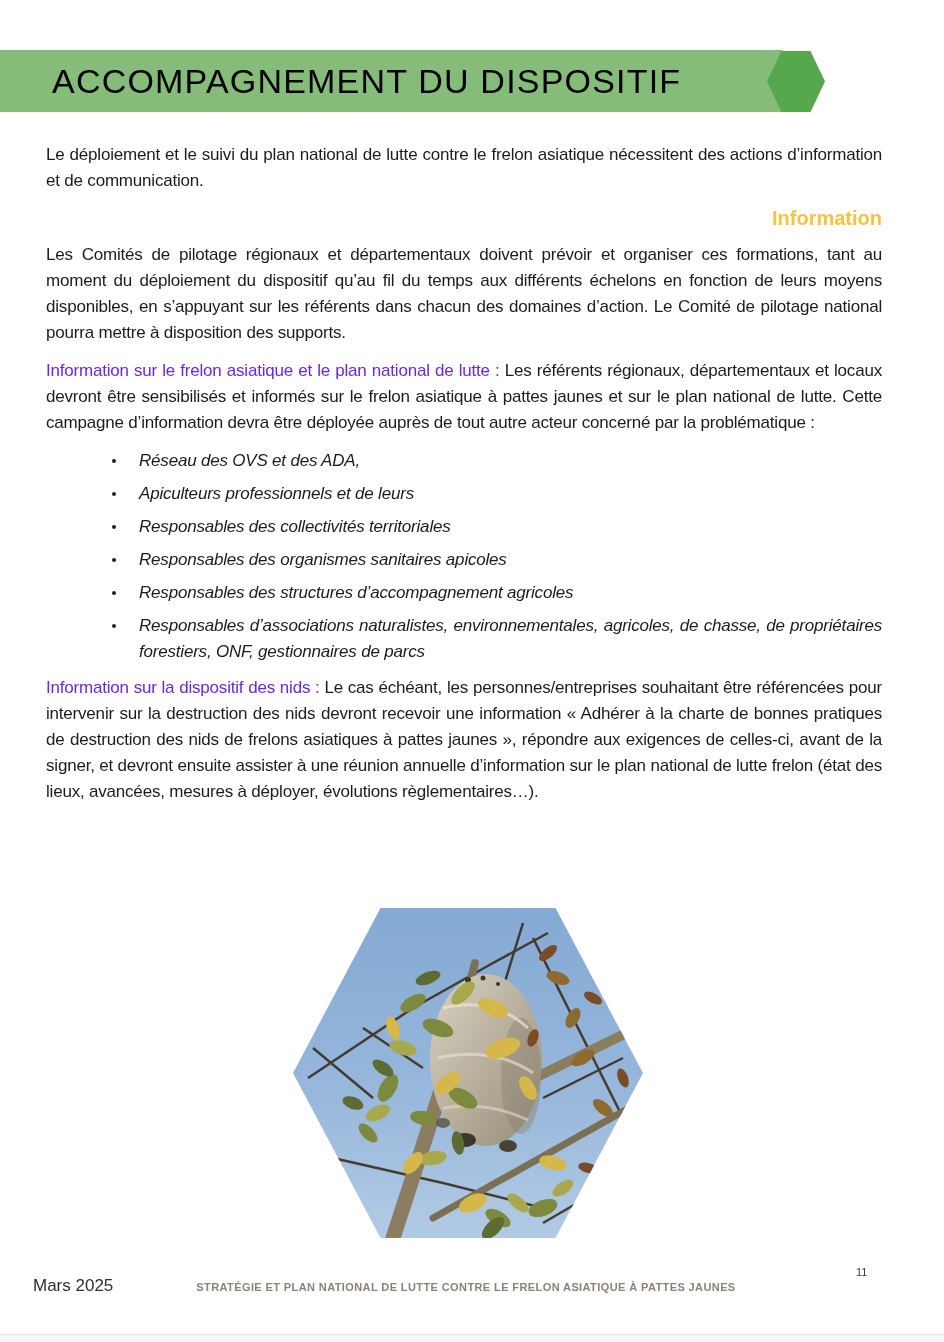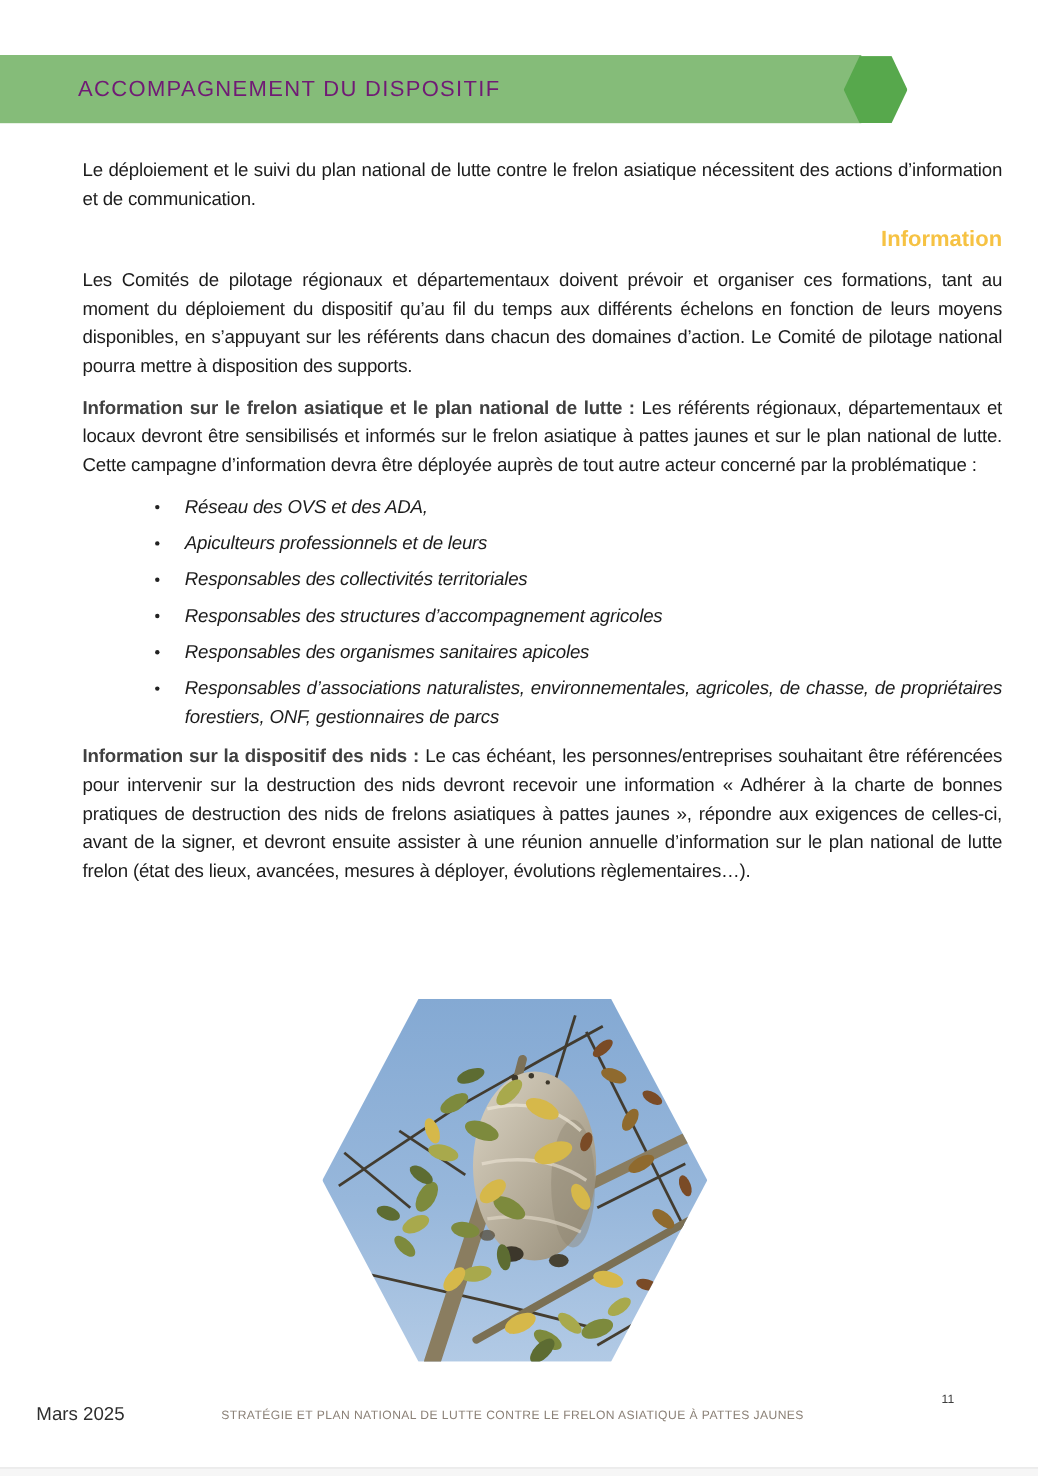--- a/index.html
+++ b/index.html
@@ -12,45 +12,45 @@
     overflow:hidden;
   }
   
   .band{
     position:absolute;top:50px;left:0;
     width:783px;height:62px;
     background:#85bc79;
   }
   .band-title{
     display:block;
-    padding-left:71px;
+    padding-left:52px;
     line-height:62px;
-    font-size:20px;
+    font-size:34px;
     font-weight:400;
     letter-spacing:1.2px;
-    color:#701a75;
+    color:#000000;
     white-space:nowrap;
   }
   .band-hex{
     position:absolute;top:51px;left:767px;
     width:58px;height:61px;
     background:#57a84c;
     clip-path:polygon(25% 0,75% 0,100% 50%,75% 100%,25% 100%,0 50%);
   }
   
   .content{
-    position:absolute;top:142px;left:75px;
+    position:absolute;top:142px;left:46px;
     width:836px;
     font-size:17px;
     line-height:26px;
     letter-spacing:-0.2px;
     text-align:justify;
   }
   .content p{margin:0 0 12px 0;}
-  .lead{font-weight:bold;color:#404040;}
+  .lead{font-weight:normal;color:#6d28d9;}
   h2.info{
     margin:6px 0 12px 0;
     font-size:20px;
     line-height:24px;
     font-weight:bold;
     color:#f6c243;
     text-align:right;
     letter-spacing:0;
   }
   ul.bullets{
@@ -78,21 +78,21 @@
     width:350px;height:330px;
   }
   
   .footer-date{
     position:absolute;left:33px;top:1276px;
     font-size:17px;color:#2e2e2e;letter-spacing:0;
   }
   .footer-center{
     position:absolute;left:0;right:12px;top:1281px;
     text-align:center;
-    font-size:11px;font-weight:normal;
+    font-size:11px;font-weight:bold;
     letter-spacing:0.4px;
     color:#8b8177;
   }
   .page-number{
     position:absolute;left:856px;top:1266px;
     font-size:11px;color:#3d3d3d;
   }
   .bottom-edge{
     position:absolute;left:0;bottom:0;
     width:100%;height:7px;
@@ -120,22 +120,22 @@
 
     <p>
       <span class="lead">Information sur le frelon asiatique et le plan national de lutte :</span>
       <span>Les référents régionaux, départementaux et locaux devront être sensibilisés et informés sur le frelon asiatique à pattes jaunes et sur le plan national de lutte. Cette campagne d’information devra être déployée auprès de tout autre acteur concerné par la problématique :</span>
     </p>
 
     <ul class="bullets">
       <li>Réseau des OVS et des ADA,</li>
       <li>Apiculteurs professionnels et de leurs</li>
       <li>Responsables des collectivités territoriales</li>
+      <li>Responsables des organismes sanitaires apicoles</li>
       <li>Responsables des structures d’accompagnement agricoles</li>
-      <li>Responsables des organismes sanitaires apicoles</li>
       <li>Responsables d’associations naturalistes, environnementales, agricoles, de chasse, de propriétaires forestiers, ONF, gestionnaires de parcs</li>
     </ul>
 
     <p>
       <span class="lead">Information sur la dispositif des nids :</span>
       <span>Le cas échéant, les personnes/entreprises souhaitant être référencées pour intervenir sur la destruction des nids devront recevoir une information « Adhérer à la charte de bonnes pratiques de destruction des nids de frelons asiatiques à pattes jaunes », répondre aux exigences de celles-ci, avant de la signer, et devront ensuite assister à une réunion annuelle d’information sur le plan national de lutte frelon (état des lieux, avancées, mesures à déployer, évolutions règlementaires…).</span>
     </p>
 
   </div>
 

